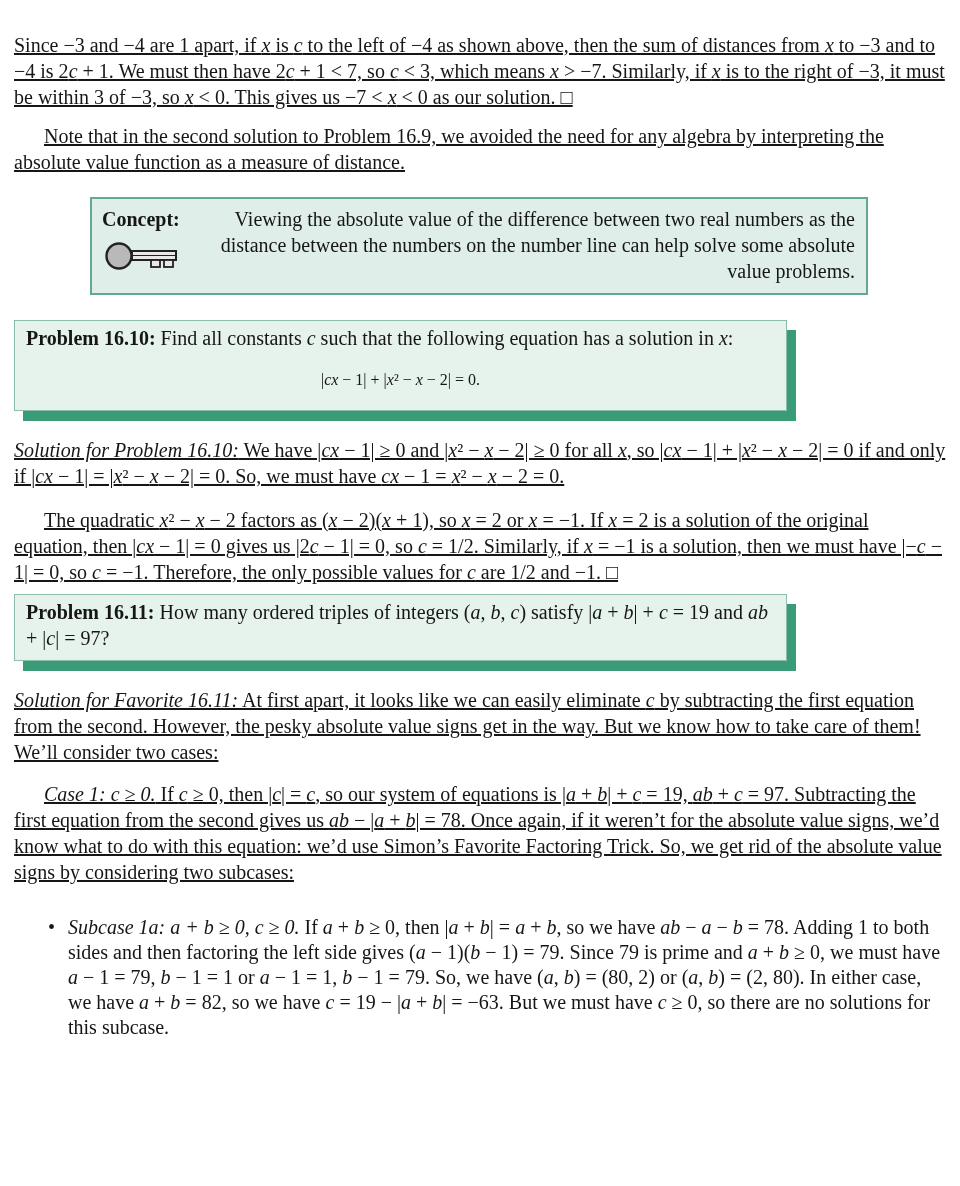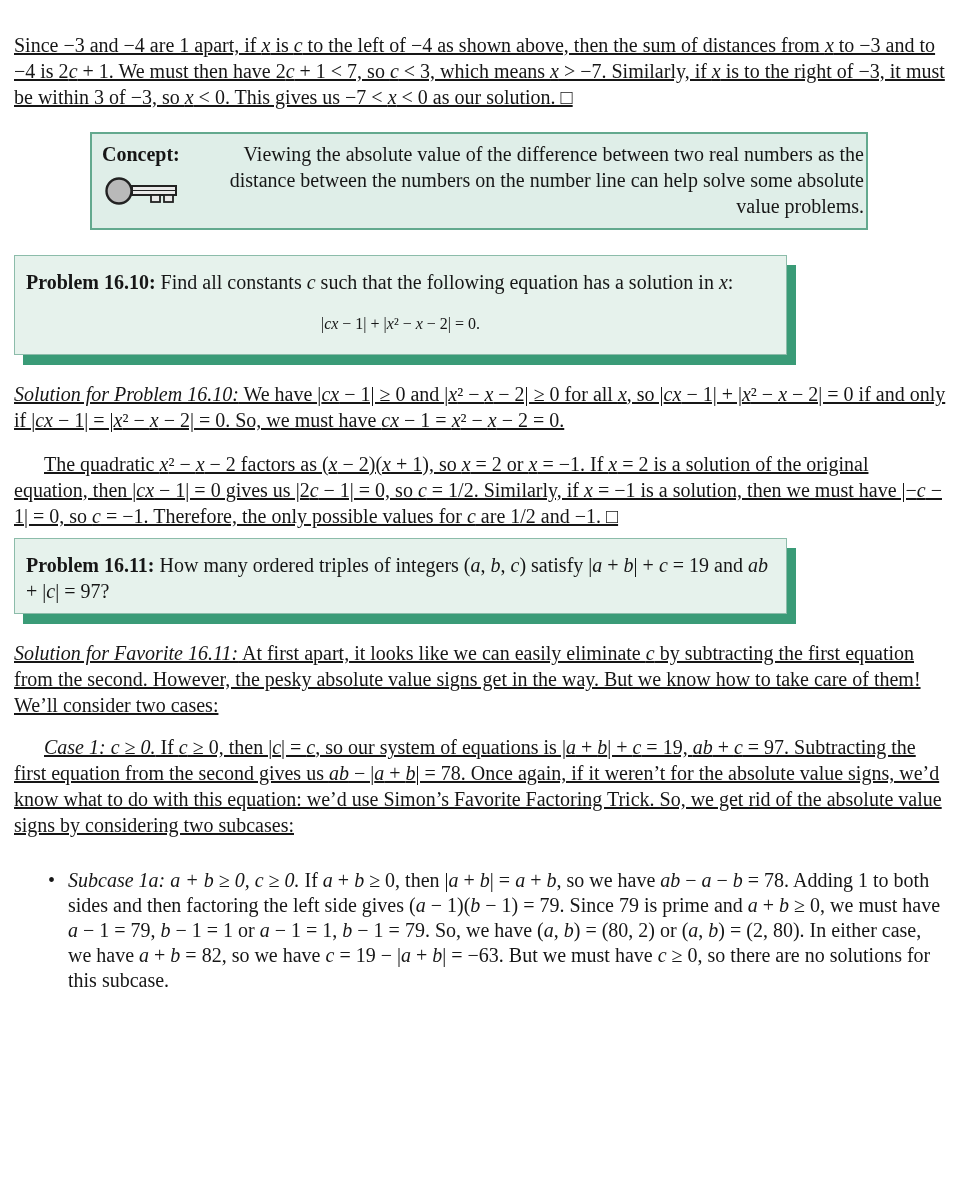--- a/index.html
+++ b/index.html
@@ -17,50 +17,51 @@
   .diagram-wrap{height:106px;}
   
   p.body{margin:0 0 0 0;}
   p.body{margin-top:13px;text-decoration:underline;}
   p.first{margin-top:26px;}
   p.indent{text-indent:30px;}
   
   .concept-box{
     margin:22px 0 0 76px;width:778px;box-sizing:border-box;
     background:#dfeee8;border:2px solid #63a98e;
-    padding:7px 2px 9px 10px;display:flex;align-items:flex-start;
+    padding:7px 11px 9px 10px;display:flex;align-items:flex-start;
   }
   .concept-side{width:108px;flex:none;}
   .concept-label{font-weight:bold;}
   .concept-keyicon{margin-top:5px;margin-left:2px;}
   .concept-text{flex:1;padding-left:8px;text-align:right;}
   
   .problem-box{
     margin-top:25px;width:773px;box-sizing:border-box;
     background:#e6f2ec;border:1px solid #8cbcaa;
     box-shadow:9px 10px 0 0 #3a9b77;
-    padding:13px 11px 9px 11px;
+    padding:4px 11px 9px 11px;
   }
   .problem-box p{margin:0;}
   .equation{text-align:center;margin:16px 0 8px 0;font-size:16px;}
   
   .bullet-row{display:flex;margin-top:30px;padding-left:34px;line-height:25px;}
   .bullet-glyph{width:20px;flex:none;}
   .bullet-text{flex:1;padding-right:2px;}
   svg text{font-family:"Liberation Serif","DejaVu Serif",serif;}
   .nl-var{font-style:italic;}
 </style>
 </head>
 <body>
 
 <div class="page">
 
 
   <p class="body first"><span>Since −3 and −4 are 1 apart, if </span><span class="seg-i">x</span><span> is </span><span class="seg-i">c</span><span> to the left of −4 as shown above, then the sum of distances from </span><span class="seg-i">x</span><span> to −3 and to −4 is 2</span><span class="seg-i">c</span><span> + 1. We must then have 2</span><span class="seg-i">c</span><span> + 1 &lt; 7, so </span><span class="seg-i">c</span><span> &lt; 3, which means </span><span class="seg-i">x</span><span> &gt; −7. Similarly, if </span><span class="seg-i">x</span><span> is to the right of −3, it must be within 3 of −3, so </span><span class="seg-i">x</span><span> &lt; 0. This gives us −7 &lt; </span><span class="seg-i">x</span><span> &lt; 0 as our solution. □</span></p>
 
+  <p class="body indent"><span>Note that in the second solution to Problem 16.9, we avoided the need for any algebra by interpreting the absolute value function as a measure of distance.</span></p>
 
   <div class="concept-box">
     <div class="concept-side">
       <div class="concept-label">Concept:</div>
       <svg class="concept-keyicon" width="76" height="38" viewBox="0 0 76 38">
         <circle cx="15" cy="19" r="12.5" fill="#b9b9b9" stroke="#222" stroke-width="2.4"></circle>
         <rect x="28" y="14" width="44" height="9" fill="#e9e9e9" stroke="#222" stroke-width="2"></rect>
         <line x1="28" y1="18.5" x2="72" y2="18.5" stroke="#222" stroke-width="1.2"></line>
         <rect x="47" y="23" width="9" height="7" fill="#e9e9e9" stroke="#222" stroke-width="1.8"></rect>
         <rect x="60" y="23" width="9" height="7" fill="#e9e9e9" stroke="#222" stroke-width="1.8"></rect>

